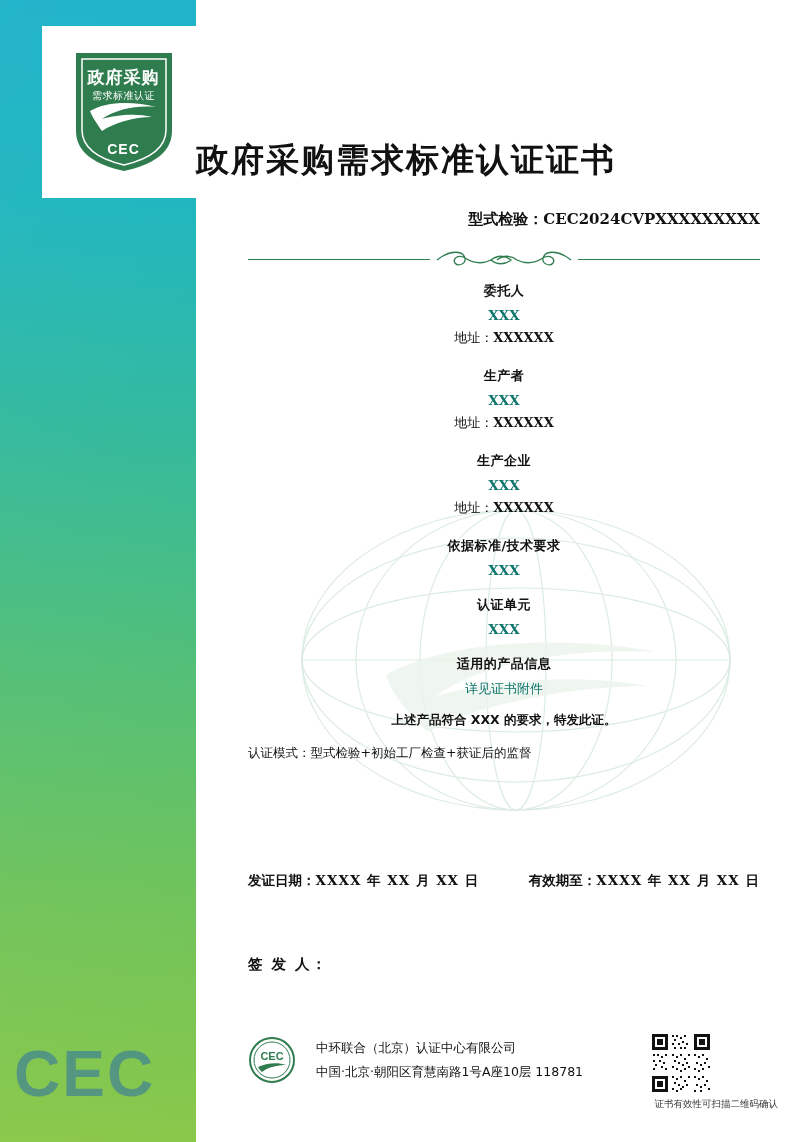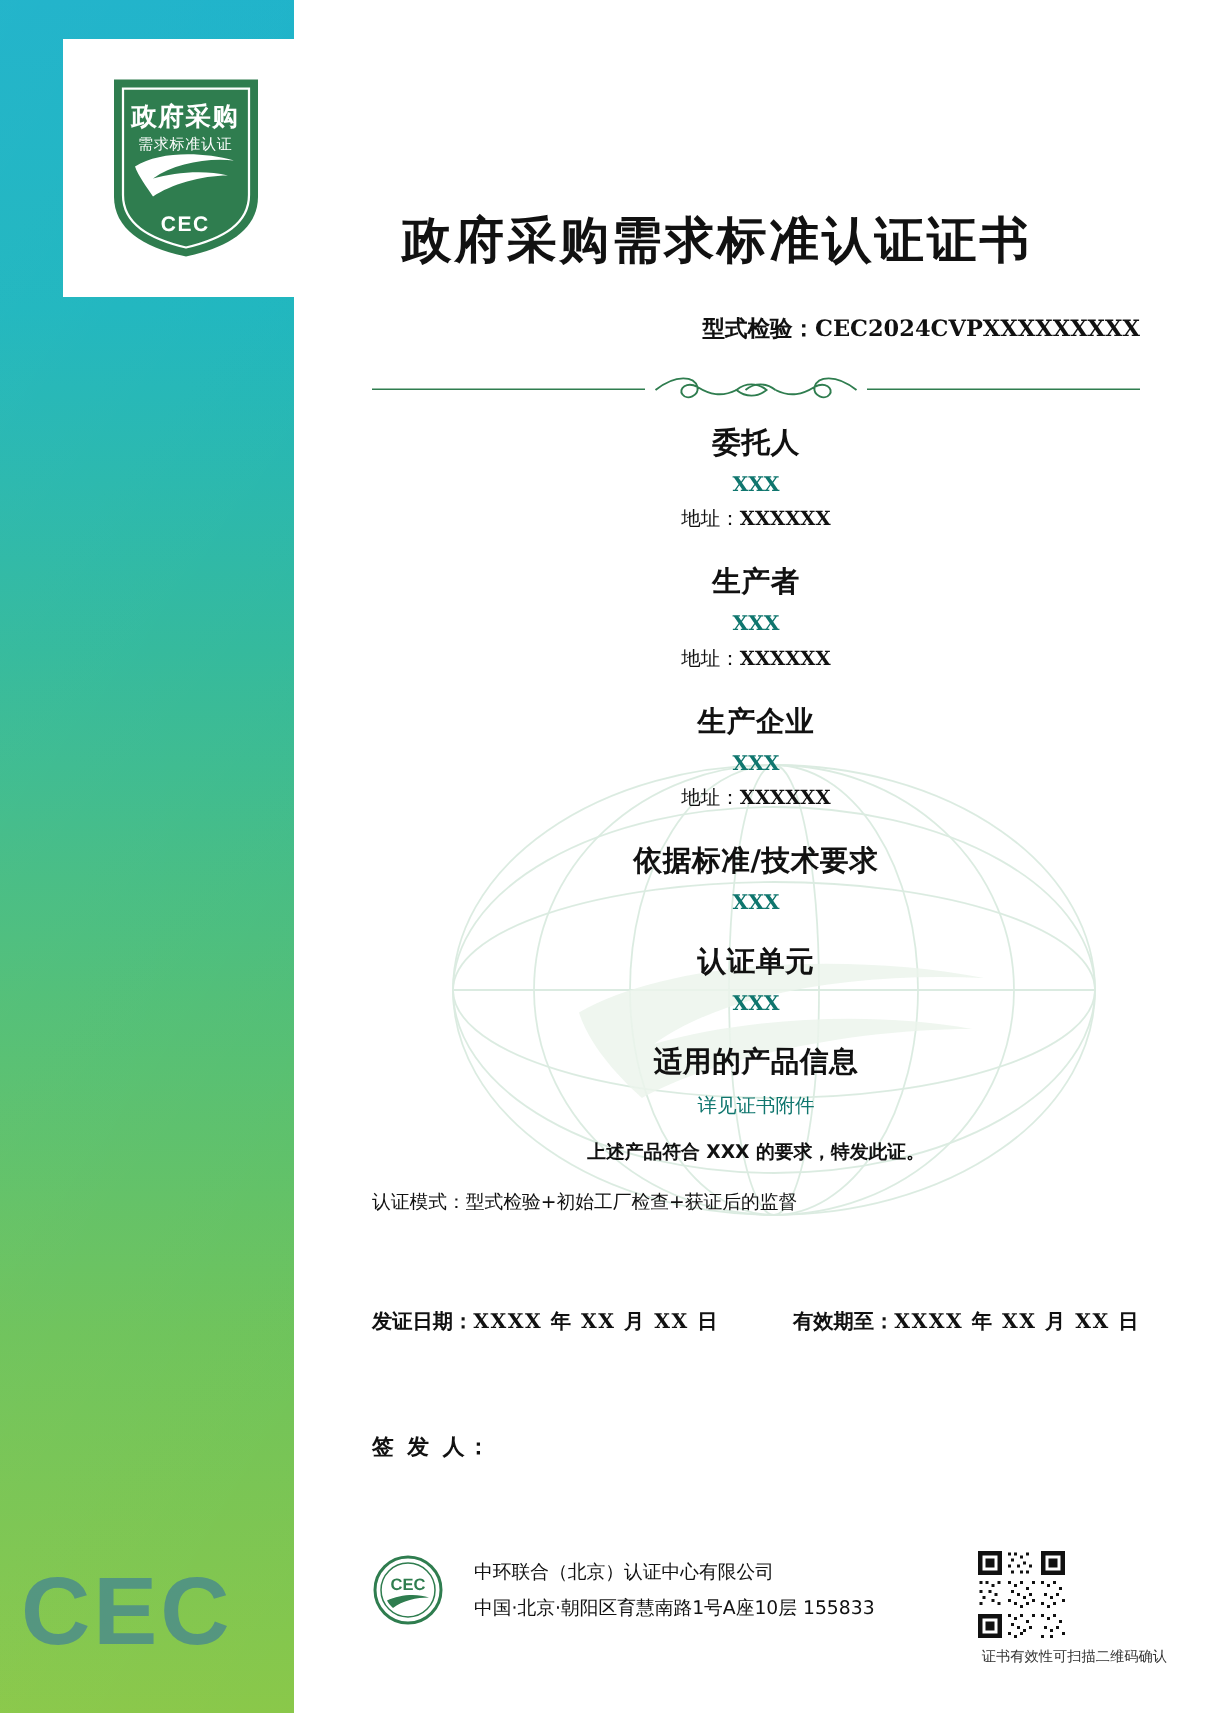--- a/index.html
+++ b/index.html
@@ -122,21 +122,21 @@
     height: 320px;
     opacity: 0.5;
     pointer-events: none;
   }
 
   .title {
     position: absolute;
     left: 0;
     right: 48px;
     top: 138px;
-    text-align: center;
+    text-align: left;
     font-family: "DejaVu Sans", sans-serif;
     font-weight: bold;
     font-size: 33px;
     color: #111111;
     letter-spacing: 2px;
   }
   .cert-no {
     position: absolute;
     right: 48px;
     top: 210px;
@@ -172,21 +172,21 @@
   .body-block {
     position: absolute;
     left: 52px;
     right: 48px;
     top: 282px;
     text-align: center;
   }
   .fld-label {
     font-family: "DejaVu Sans", sans-serif;
     font-weight: bold;
-    font-size: 19px;
+    font-size: 13px;
     color: #111;
     margin: 0 0 7px 0;
     letter-spacing: 0.5px;
   }
   .fld-value {
     font-family: "DejaVu Serif", serif;
     font-weight: bold;
     font-size: 13.5px;
     color: #0f766e;
     margin: 0 0 6px 0;
@@ -423,21 +423,21 @@
       <div class="foot-logo">
         <svg width="48" height="48" viewBox="0 0 48 48" xmlns="http://www.w3.org/2000/svg">
           <circle cx="24" cy="24" r="22" fill="none" stroke="#2f7d4f" stroke-width="2"></circle>
           <circle cx="24" cy="24" r="18" fill="none" stroke="#2f7d4f" stroke-width="1"></circle>
           <text x="24" y="24" text-anchor="middle" font-family="Liberation Sans, sans-serif" font-size="11" font-weight="bold" fill="#2f7d4f">CEC</text>
           <path d="M10 31 C18 27 30 26 38 29 C30 29 20 31 14 36 C12 34 11 33 10 31 Z" fill="#2f7d4f"></path>
         </svg>
       </div>
       <div class="foot-text">
         <div>中环联合（北京）认证中心有限公司</div>
-        <div>中国·北京·朝阳区育慧南路1号A座10层   155833</div>
+        <div>中国·北京·朝阳区育慧南路1号A座10层   118781</div>
       </div>
       <div class="qr">
         <svg width="62" height="62" viewBox="0 0 62 62" xmlns="http://www.w3.org/2000/svg">
           <rect width="62" height="62" fill="#ffffff"></rect>
           <g fill="#111111">
             <rect x="2" y="2" width="16" height="16"></rect>
               <rect x="5" y="5" width="10" height="10" fill="#ffffff"></rect>
               <rect x="7" y="7" width="6" height="6"></rect>
             <rect x="44" y="2" width="16" height="16"></rect>
               <rect x="47" y="5" width="10" height="10" fill="#ffffff"></rect>

